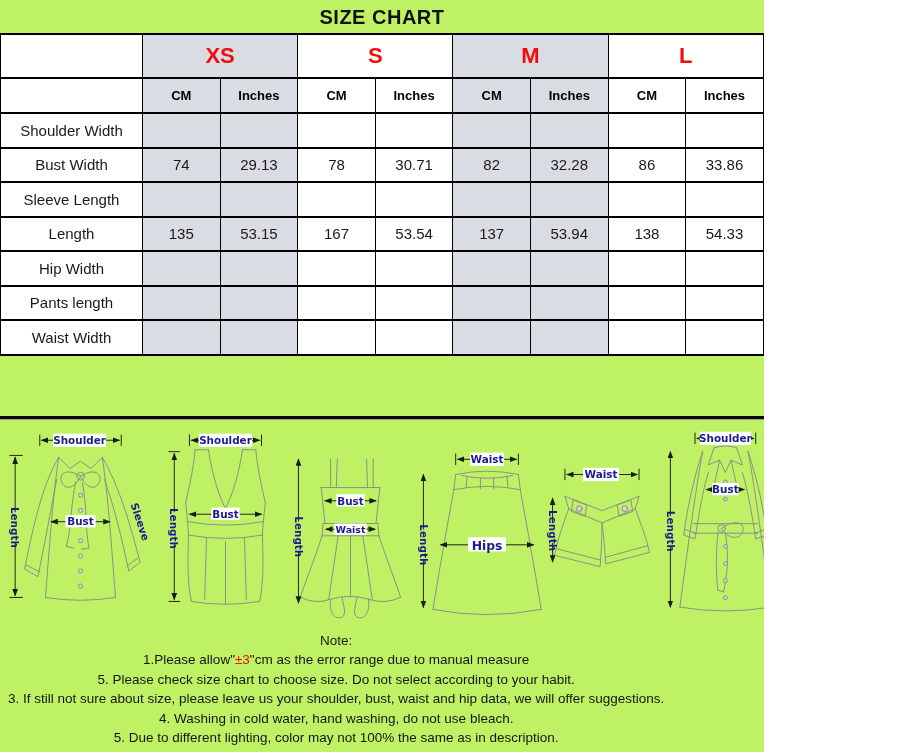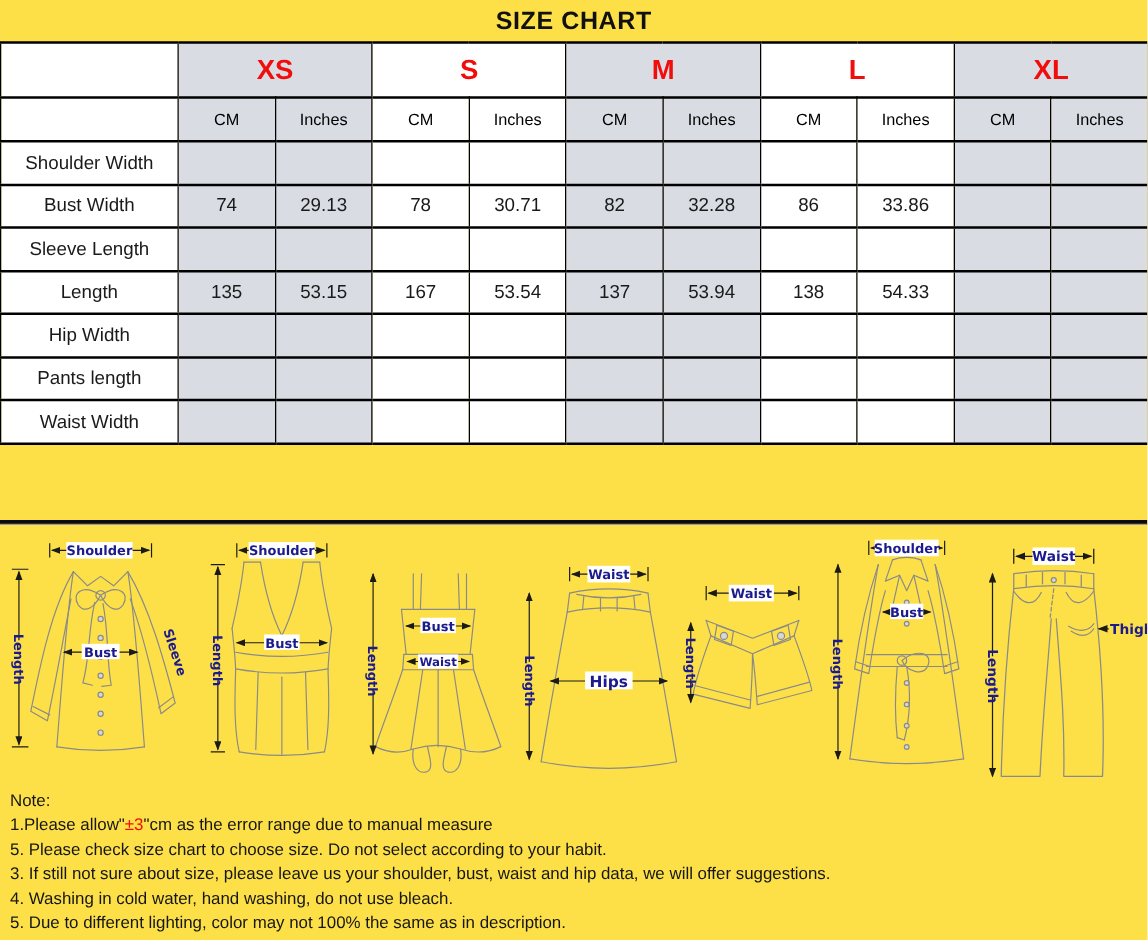--- a/index.html
+++ b/index.html
@@ -1,29 +1,29 @@
 <!DOCTYPE html>
 <html><head>
 <meta charset="utf-8">
 <style>
   html,body{margin:0;padding:0;background:#fff;}
-  .page{position:relative;width:918px;height:752px;background:#fde047;overflow:hidden;
+  .page{position:relative;width:764px;height:752px;background:#bef264;overflow:hidden;
         font-family:"Liberation Sans",sans-serif;}
 
   
   .title{position:absolute;top:6px;left:0;width:100%;text-align:center;
          font-size:20px;font-weight:bold;color:#111;letter-spacing:.5px;}
 
   
   table.size{position:absolute;top:33px;left:0;width:918px;border-collapse:collapse;table-layout:fixed;padding-left:12px;}
   table.size th,table.size td{border-left:1px solid #000;border-right:1px solid #000;
       border-top:2px solid #000;border-bottom:2px solid #000;
       padding:0;text-align:center;vertical-align:middle;background:#fff;font-weight:normal;color:#1a1a1a;}
   table.size tr.sizes th{height:42px;font-size:22px;font-weight:bold;color:#f20d0d;}
-  table.size tr.units th{height:33px;font-size:13px;font-weight:normal;color:#000;}
+  table.size tr.units th{height:33px;font-size:13px;font-weight:bold;color:#000;}
   table.size tr.data td{height:32.5px;font-size:15px;}
   table.size td.rowlab{font-size:13.5px;}
   table.size .g{background:#d9dce3;}
 
   
   .measure-head{position:absolute;top:390px;left:12px;font-size:18px;font-weight:bold;
       color:#1b1b8e;font-family:"DejaVu Sans",sans-serif;}
   .measure-head .chev{letter-spacing:-2px;margin-left:6px;}
   .rule{position:absolute;top:416px;left:0;width:918px;height:3px;background:#0b0b0b;
       border-bottom:1px solid #9a9a9a;}
@@ -35,21 +35,21 @@
   .meas{stroke:#1a1a1a;stroke-width:1;fill:none;}
   .dash{stroke-dasharray:3 2;}
   .wbg{fill:#fff;stroke:none;}
   .btn{fill:#d6d6d6;stroke:#8a8a8a;stroke-width:1;}
   text.lab{fill:#1b1b8e;font-weight:bold;font-size:11px;
       font-family:"DejaVu Sans",sans-serif;text-anchor:middle;}
   text.lab2{font-size:13px;}
   marker path{fill:#1a1a1a;stroke:none;}
 
   
-  .notes{position:absolute;top:631px;left:8px;font-size:13.5px;color:#161616;line-height:19.4px;}
+  .notes{position:absolute;top:631px;left:8px;font-size:13.5px;color:#161616;line-height:19.4px;text-align:center;}
   .red{color:#f20d0d;}
 </style>
 </head>
 <body>
 
 <div class="page">
 
   <div class="title">SIZE CHART</div>
 
   <table class="size">

